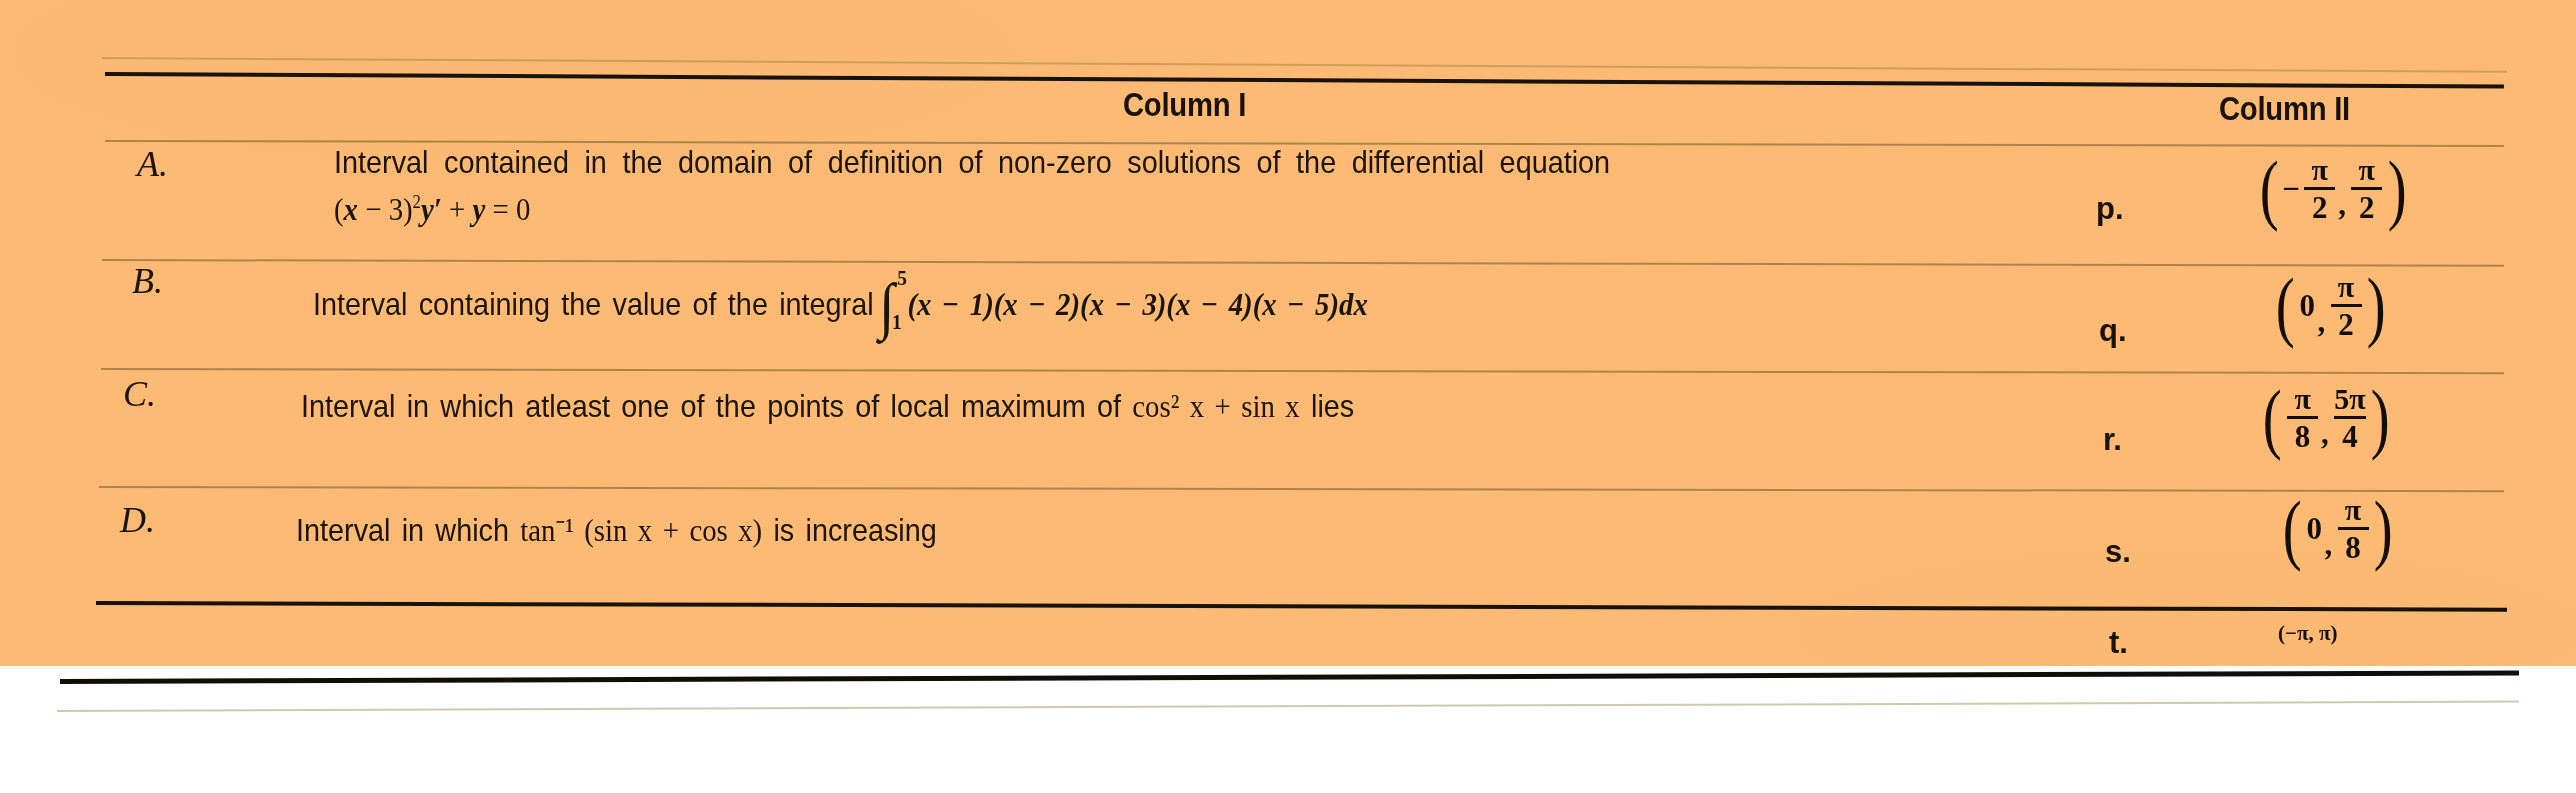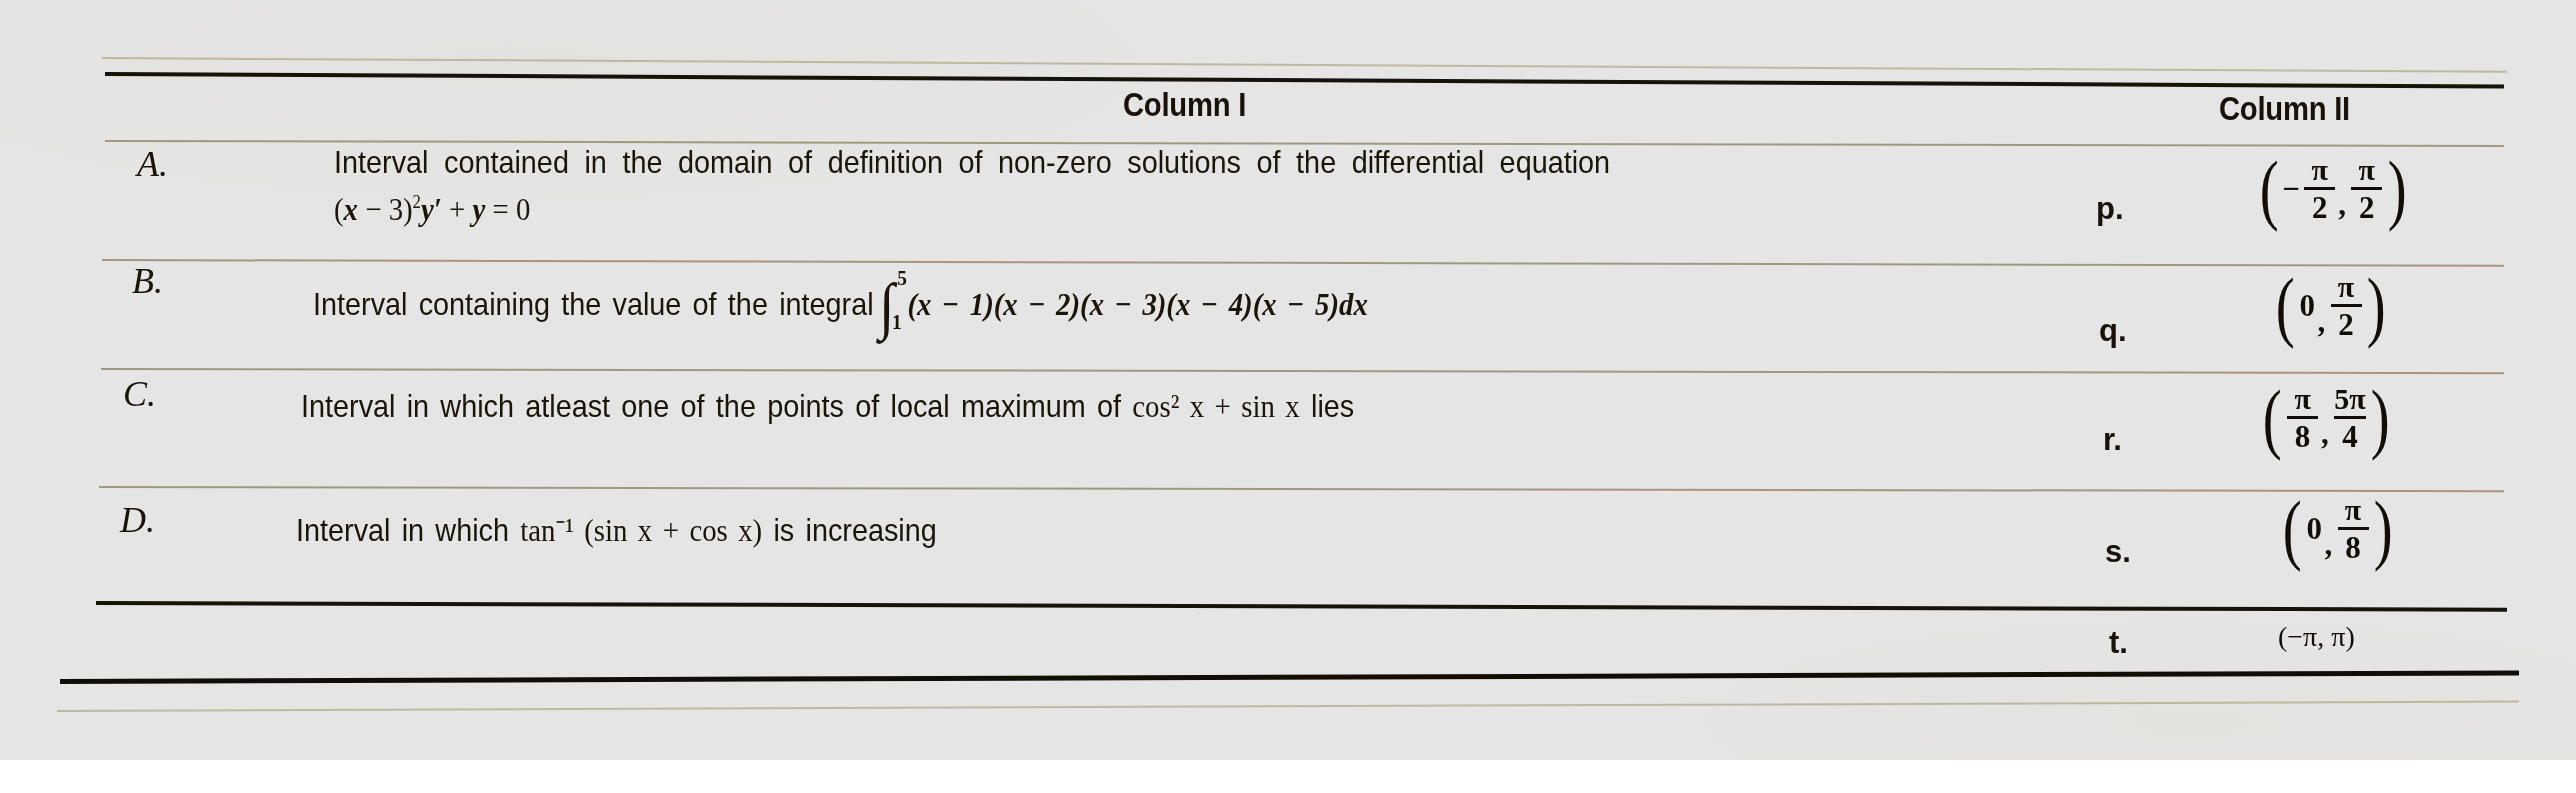--- a/index.html
+++ b/index.html
@@ -13,22 +13,22 @@
     height: 794px;
     overflow: hidden;
     font-family: "Liberation Sans", sans-serif;
     color: #1a1208;
   }
 
   
   #page {
     position: relative;
     width: 2576px;
-    height: 760px;
-    background: #e5e5e5;
+    height: 666px;
+    background: #fdba74;
   }
 
   
   #page::before {
     content: "";
     position: absolute;
     inset: 0;
     background:
       radial-gradient(ellipse 1082px 241px at 20% 8%, rgba(180,150,60,.035), transparent 70%),
       radial-gradient(ellipse 842px 180px at 85% 95%, rgba(180,150,60,.035), transparent 70%);
@@ -162,21 +162,21 @@
     flex-direction: column;
     align-items: center;
     line-height: 1;
     padding: 0 1.8px;
   }
   .frac .num { font-size: 30px; padding-bottom: 1.8px; }
   .frac .bar { width: 100%; min-width: 31px; height: 3.6px; background: #120d06; }
   .frac .den { font-size: 31px; padding-top: 1.8px; }
   .neg { font-size: 31px; padding-right: 2.4px; }
   .comma { font-size: 31px; padding: 0 3.6px 0 1.2px; align-self: flex-end; }
-  .flatmath { font-size: 28px; font-weight: normal; text-align: right; }
+  .flatmath { font-size: 21px; font-weight: bold; text-align: right; }
 </style>
 </head>
 <body>
 
 <div id="page">
 
   <div class="rule faint" style="left:102px; top:57px; width:2405px; transform: rotate(0.33deg);"></div>
 
   <div class="rule heavy" style="left:105px; top:72px; width:2399px; transform: rotate(0.30deg);"></div>
 

